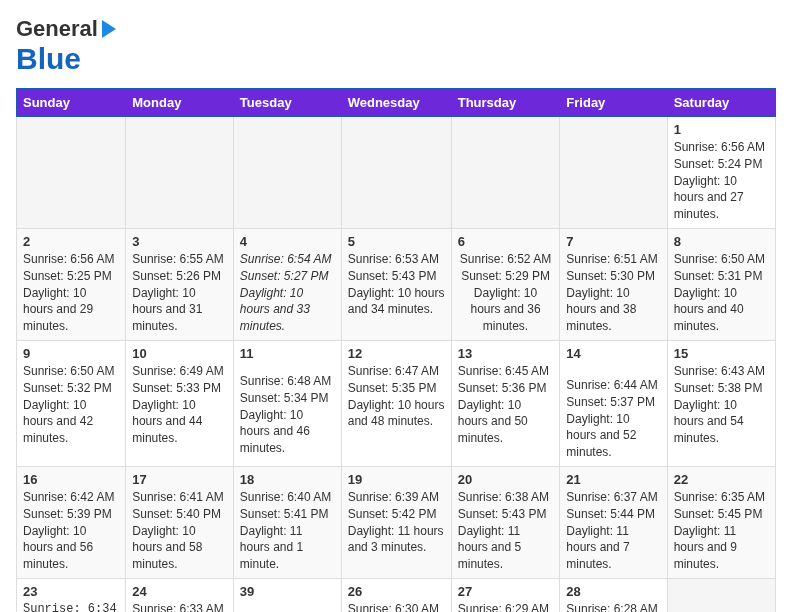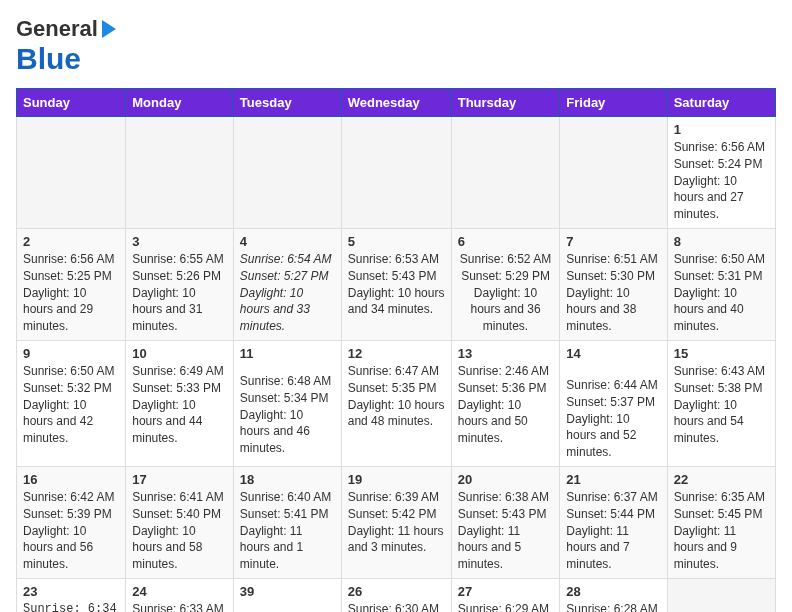--- a/index.html
+++ b/index.html
@@ -197,21 +197,21 @@
 Daylight: 10 hours and 46 minutes.</div>
         </td>
         <td>
           <span class="day-num">12</span>
           <div class="day-info" style="white-space: pre-line;">Sunrise: 6:47 AM
 Sunset: 5:35 PM
 Daylight: 10 hours and 48 minutes.</div>
         </td>
         <td>
           <span class="day-num">13</span>
-          <div class="day-info" style="white-space: pre-line;">Sunrise: 2:46 AM
+          <div class="day-info" style="white-space: pre-line;">Sunrise: 6:45 AM
 Sunset: 5:36 PM
 Daylight: 10 hours and 50 minutes.</div>
         </td>
         <td>
           <span class="day-num">14</span>
           <div class="day-info" style="white-space: pre-line; margin-top: 16px;">Sunrise: 6:44 AM
 Sunset: 5:37 PM
 Daylight: 10 hours and 52 minutes.</div>
         </td>
         <td>

